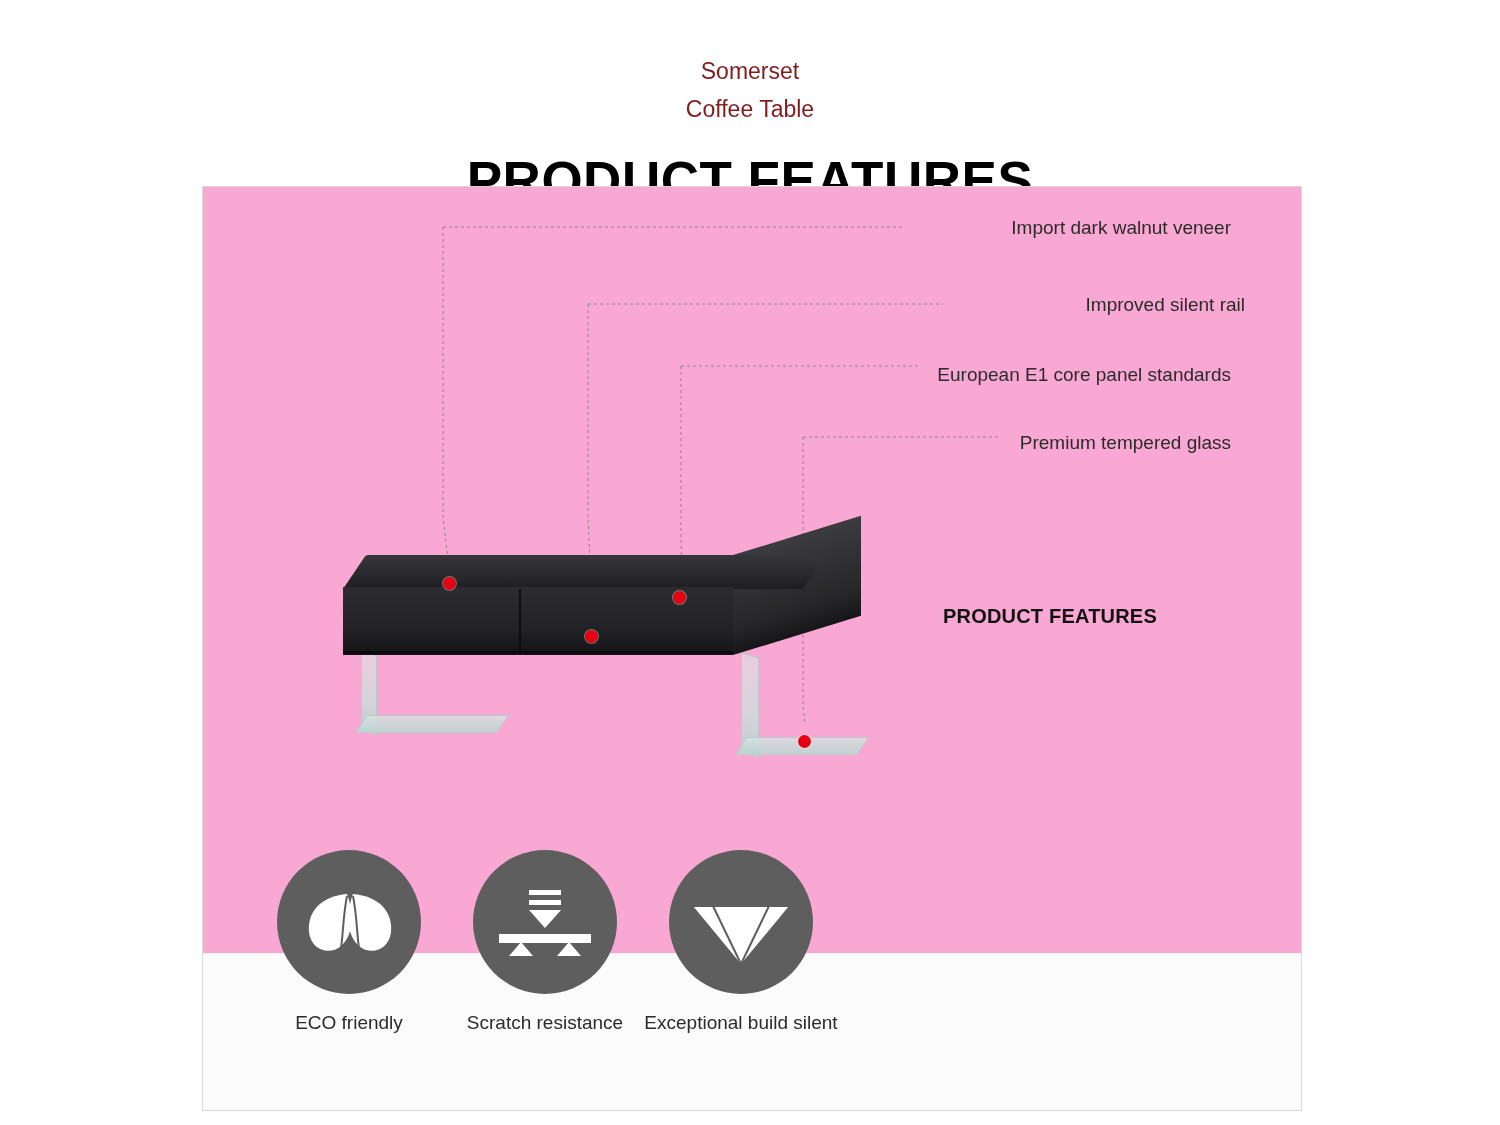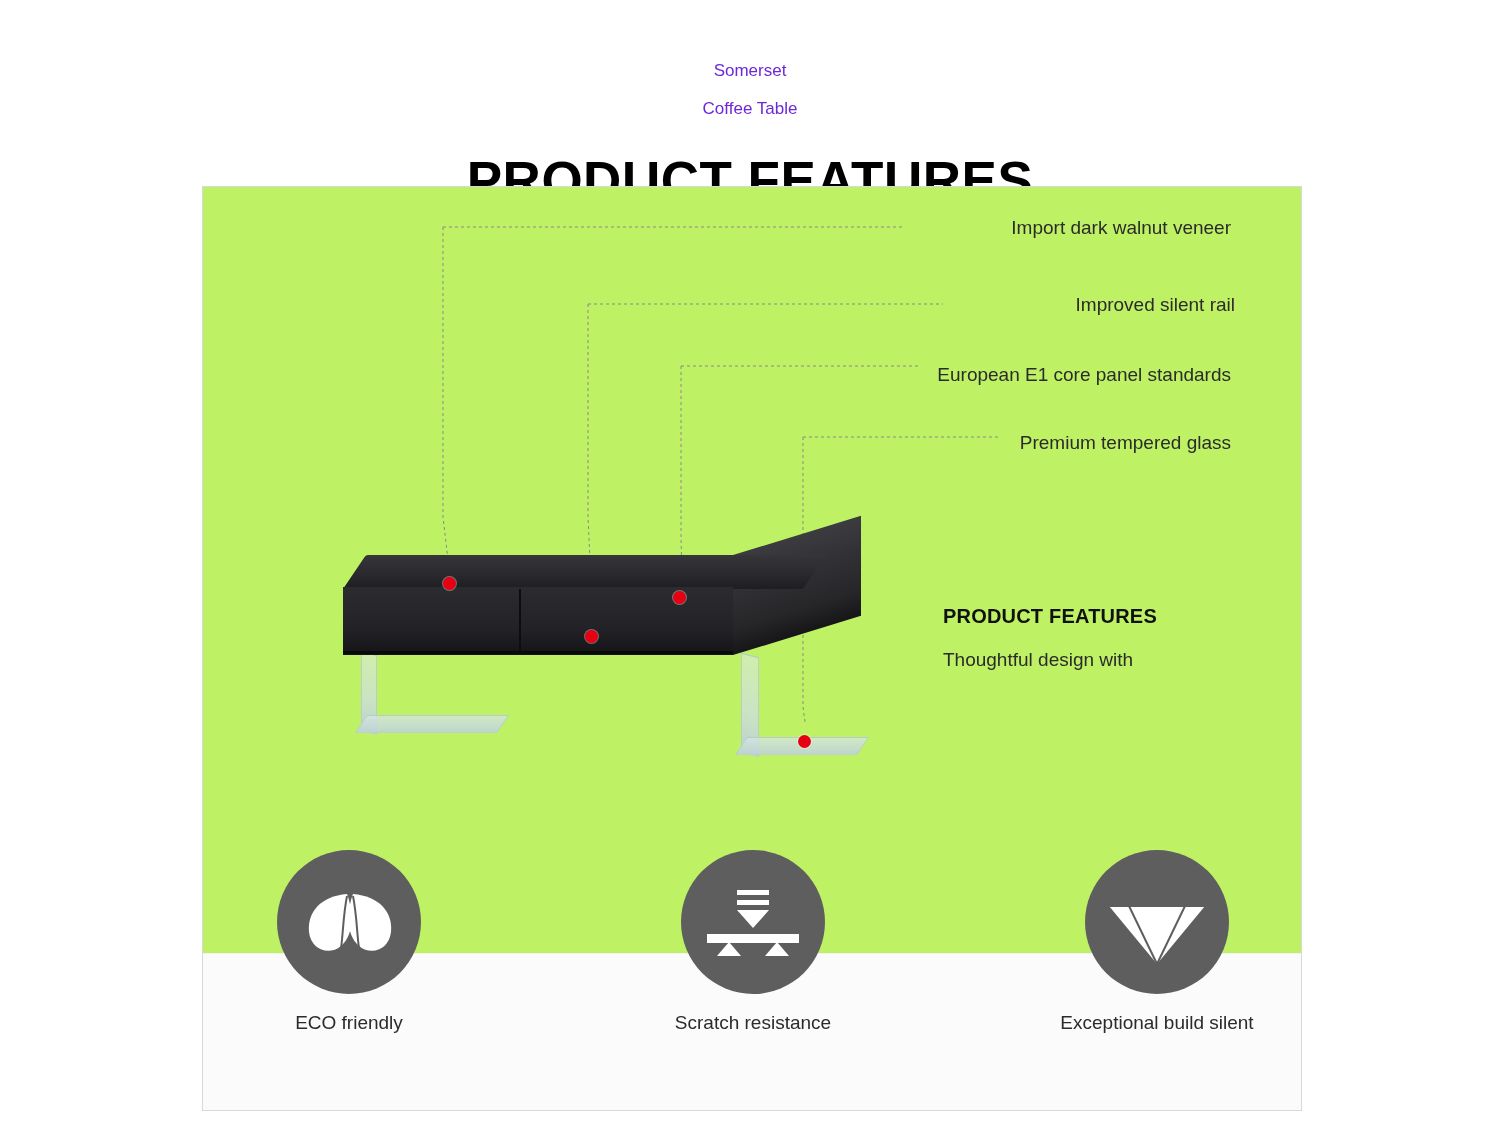--- a/index.html
+++ b/index.html
@@ -15,63 +15,63 @@
     position: relative;
     overflow: hidden;
   }
 
   
   .doc-header {
     text-align: center;
     padding-top: 52px;
   }
   .brand-line {
-    font-size: 17px;
+    font-size: 23px;
     line-height: 38px;
-    color: #6d28d9;
+    color: #7f1d1d;
   }
   .page-title {
     font-size: 53px;
     font-weight: bold;
     letter-spacing: 0.5px;
     margin-top: 22px;
     color: #000;
   }
 
   
   .panel {
     position: absolute;
     left: 202px;
     top: 186px;
     width: 1100px;
     height: 925px;
     border: 1px solid #d8d8d8;
     box-sizing: border-box;
-    background: #bef264;
+    background: #f9a8d4;
   }
   .panel-bottom-band {
     position: absolute;
     left: 0;
     bottom: 0;
     width: 100%;
     height: 156px;
     background: #fbfbfb;
     border-top: 1px solid #f2f2f2;
   }
 
   
   .callout {
     position: absolute;
     font-size: 19px;
     color: #2b2b2b;
     white-space: nowrap;
     text-align: right;
   }
   .c1 { right: 70px; top: 30px; }
-  .c2 { right: 66px; top: 107px; }
+  .c2 { right: 56px; top: 107px; }
   .c3 { right: 70px; top: 177px; }
   .c4 { right: 70px; top: 245px; }
 
   
   .leader-svg {
     position: absolute;
     left: 0;
     top: 0;
     width: 1100px;
     height: 925px;
@@ -181,21 +181,21 @@
     color: #2b2b2b;
   }
 
   
   .icon-row {
     position: absolute;
     left: 48px;
     bottom: 76px;
     width: 1004px;
     display: flex;
-    justify-content: space-between;
+    justify-content: flex-start;
   }
   .icon-item {
     width: 196px;
     text-align: center;
   }
   .icon-circle {
     width: 144px;
     height: 144px;
     border-radius: 50%;
     background: #5e5e5e;
@@ -259,21 +259,20 @@
 
     <div class="dot" style="left:100px; top:22px;"></div>
     <div class="dot" style="left:330px; top:36px;"></div>
     <div class="dot" style="left:242px; top:75px;"></div>
     <div class="dot" style="left:455px; top:180px;"></div>
   </div>
 
   <div class="blurb">
     <div class="blurb-title">PRODUCT FEATURES</div>
     <div class="blurb-text">
-      <div>Thoughtful design with</div>
     </div>
   </div>
 
   <div class="icon-row">
 
     <div class="icon-item">
       <div class="icon-circle">
         <svg viewBox="0 0 144 144" width="144" height="144">
           <path d="M70 44 C44 46, 30 62, 32 82 C34 100, 52 106, 64 96 C78 84, 76 60, 70 44 Z" fill="#ffffff"></path>
           <path d="M76 44 C102 46, 116 62, 114 82 C112 100, 94 106, 82 96 C68 84, 70 60, 76 44 Z" fill="#ffffff"></path>

